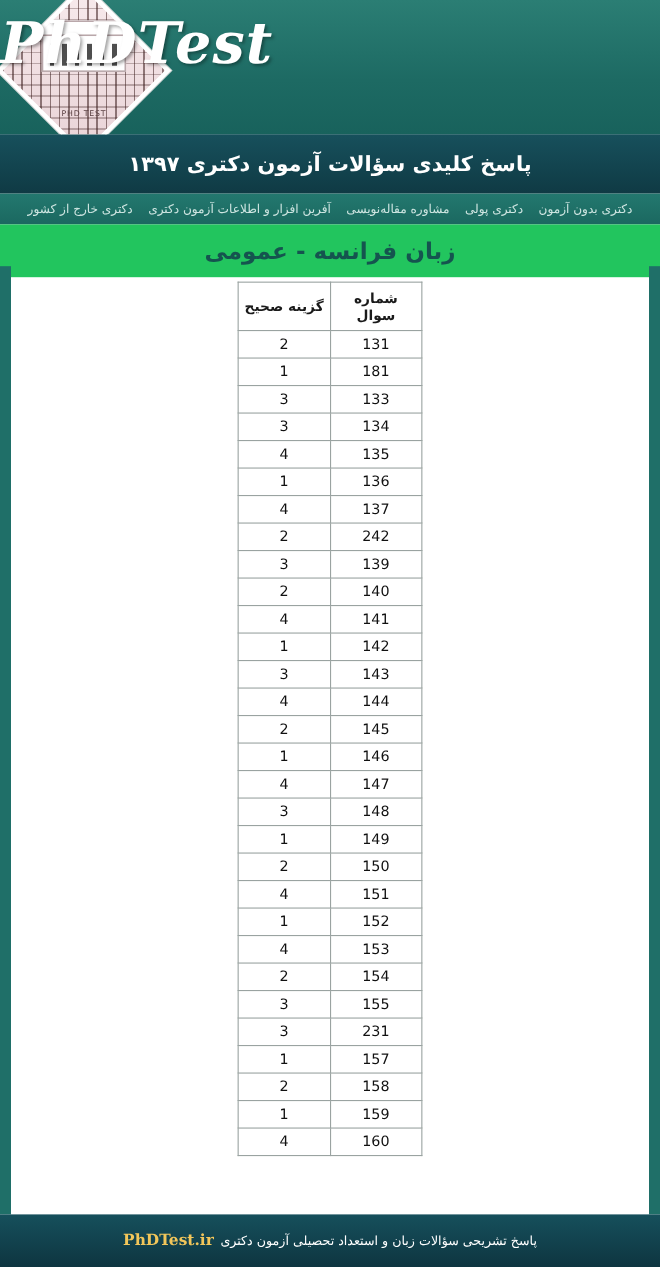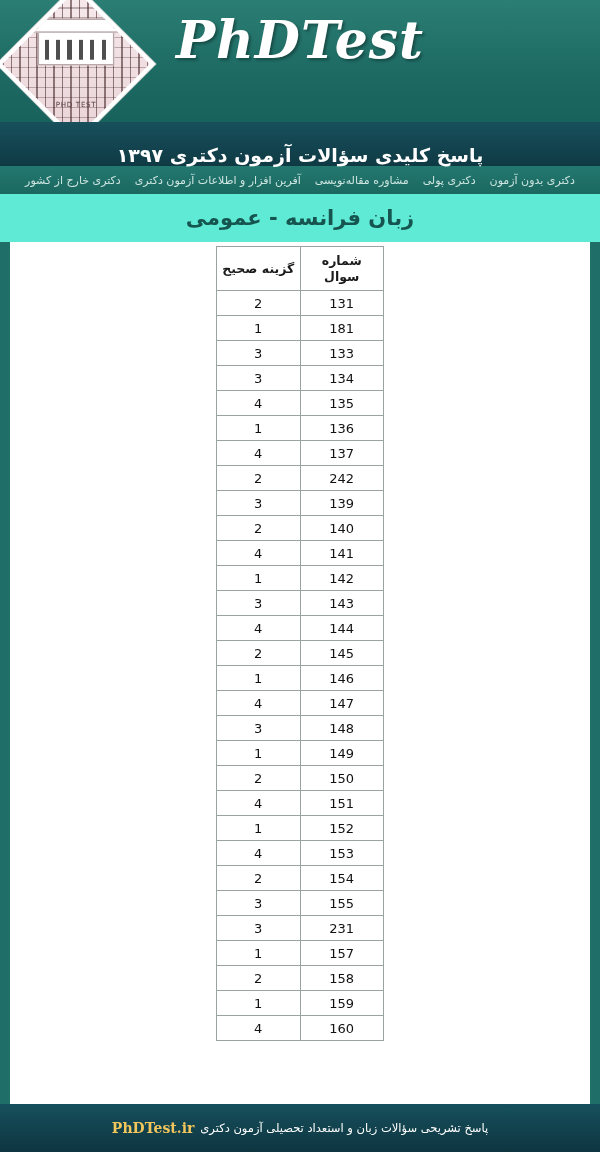--- a/index.html
+++ b/index.html
@@ -22,21 +22,20 @@
     position: relative;
     height: 122px;
     background: #1f6f68;
     background: linear-gradient(180deg, #2b7e74 0%, #1d6a63 60%, #18625c 100%);
     overflow: hidden;
   }
   .header-brand {
     position: absolute;
     left: 0; right: 0;
     top: 14px;
-    text-align: center;
   }
   .brand-title {
     font-family: "DejaVu Serif", "Liberation Serif", serif;
     font-style: italic;
     font-weight: bold;
     font-size: 52px;
     color: #ffffff;
     letter-spacing: 1px;
     line-height: 1;
     text-shadow: 2px 2px 3px rgba(0,0,0,0.35);
@@ -108,25 +107,25 @@
     transform: translateX(-50%);
     font-size: 5px;
     color: #5a4042;
     letter-spacing: .5px;
     white-space: nowrap;
     direction: ltr;
   }
 
   
   .title-bar {
-    height: 44px;
+    height: 54px;
     background: #123f49;
     background: linear-gradient(180deg,#17505c 0%, #0f3a44 100%);
     display: flex;
-    align-items: flex-end;
+    align-items: center;
     justify-content: center;
     color: #ffffff;
     font-size: 19px;
     font-weight: bold;
   }
 
   
   .nav-strip {
     height: 28px;
     background: #1f6f68;
@@ -146,21 +145,21 @@
 
   
   .section-title {
     height: 48px;
     display: flex;
     align-items: center;
     justify-content: center;
     color: #15544f;
     font-size: 21px;
     font-weight: bold;
-    background: #5eead4;
+    background: #22c55e;
   }
 
   
   .rail {
     position: absolute;
     top: 242px;
     bottom: 48px;
     width: 10px;
     background: #1f6f68;
   }

